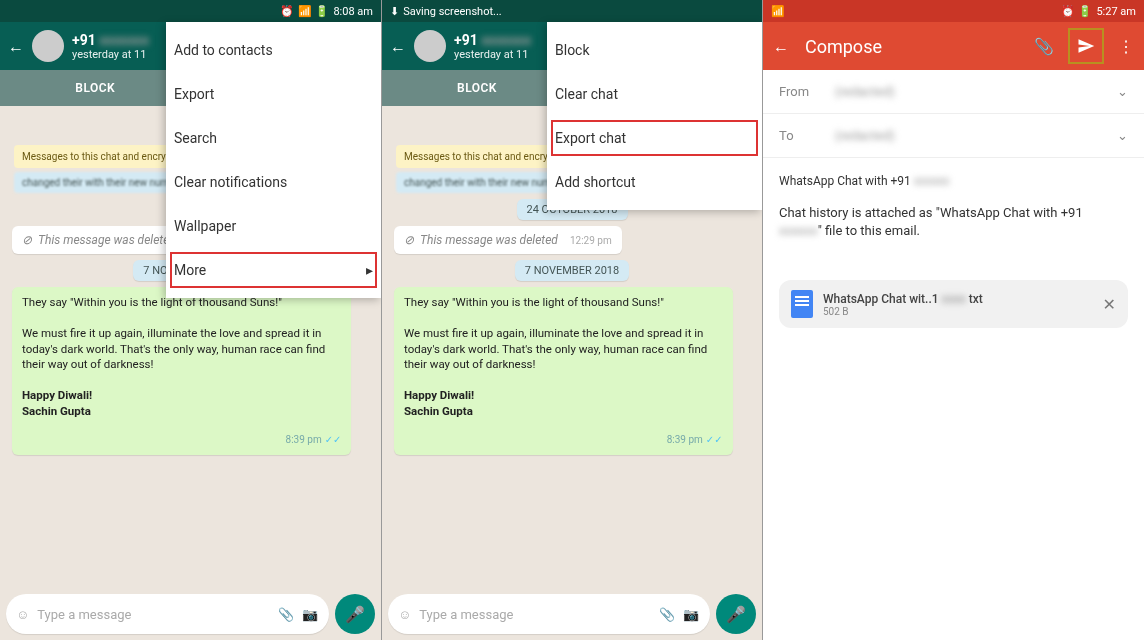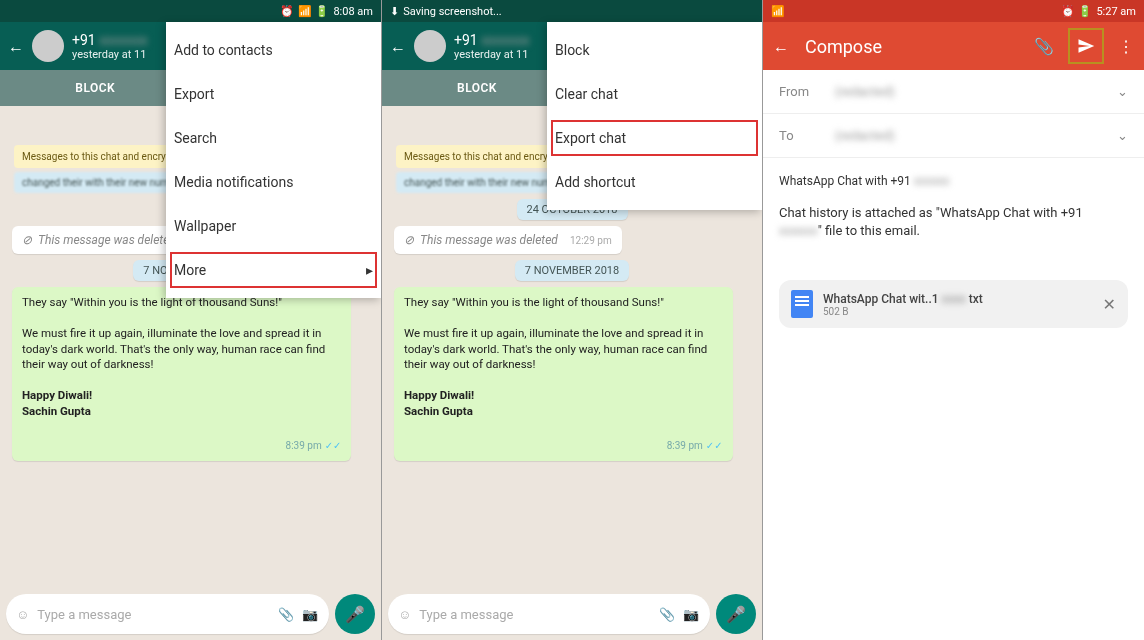--- a/index.html
+++ b/index.html
@@ -4,32 +4,32 @@
 <style>
 *{box-sizing:border-box;margin:0;padding:0;font-family:Roboto,Arial,sans-serif}
 body{background:#e0e0e0;width:1144px;height:640px;overflow:hidden;display:flex}
 .pane{position:relative;height:640px;background:#ece5dd;overflow:hidden}
 .p1{width:381px}.p2{width:381px;border-left:1px solid #999}.p3{width:382px;background:#fff;border-left:1px solid #999}
 .status{height:22px;background:#0a4a3f;color:#fff;font-size:11px;display:flex;align-items:center;justify-content:space-between;padding:0 8px}
 .status.red{background:#c93626}
 .status .ic{display:flex;gap:4px;align-items:center}
 .hdr{height:48px;background:#075e54;color:#fff;display:flex;align-items:center;padding:0 8px;gap:8px}
 .avatar{width:32px;height:32px;border-radius:50%;background:#ccc}
-.cname{font-size:14px;font-weight:400}
+.cname{font-size:14px;font-weight:700}
 .ctime{font-size:11px;opacity:.9}
 .tabs{height:36px;background:#6b8a85;display:flex}
 .tab{flex:1;color:#fff;font-size:12px;font-weight:600;display:flex;align-items:center;justify-content:center;letter-spacing:.5px}
 .chat{position:absolute;top:106px;left:0;right:0;bottom:52px;padding:6px;overflow:hidden}
 .pill{background:#d4eaf4;color:#455;font-size:11px;padding:4px 10px;border-radius:6px;margin:6px auto;width:fit-content;box-shadow:0 1px 1px rgba(0,0,0,.1)}
 .banner{background:#fdf3c5;color:#6b5a13;font-size:10px;padding:6px 8px;border-radius:4px;margin:4px 8px}
 .sys{background:#d4eaf4;color:#455;font-size:10px;padding:5px 8px;border-radius:4px;margin:4px 8px;filter:blur(1px)}
 .del{background:#fff;color:#888;font-size:12px;font-style:italic;padding:7px 10px;border-radius:6px;margin:4px 6px;display:flex;align-items:center;gap:6px;width:fit-content;box-shadow:0 1px 1px rgba(0,0,0,.1)}
 .del .t{font-size:10px;font-style:normal;color:#aaa;margin-left:6px}
 .msg{background:#dcf8c6;padding:8px 10px;border-radius:6px;margin:4px 6px;font-size:11.5px;color:#222;line-height:1.35;box-shadow:0 1px 1px rgba(0,0,0,.1);position:relative;max-width:92%}
-.msg .mt{text-align:right;font-size:10px;color:#7aa;margin-top:20px}
+.msg .mt{text-align:right;font-size:10px;color:#7aa;margin-top:14px}
 .tick{color:#4fc3f7;margin-left:3px}
 .inbar{position:absolute;bottom:0;left:0;right:0;height:52px;display:flex;align-items:center;padding:6px;gap:6px;background:#ece5dd}
 .field{flex:1;height:40px;background:#fff;border-radius:20px;display:flex;align-items:center;padding:0 10px;gap:8px;color:#aaa;font-size:13px;box-shadow:0 1px 1px rgba(0,0,0,.1)}
 .fab{width:40px;height:40px;border-radius:50%;background:#00897b;display:flex;align-items:center;justify-content:center;color:#fff}
 .menu{position:absolute;top:22px;right:0;width:215px;background:#fff;box-shadow:-2px 2px 8px rgba(0,0,0,.25);z-index:50;padding:6px 0}
 .mi{padding:14px 8px;font-size:14px;color:#333;display:flex;justify-content:space-between;align-items:center}
 .mi.hl{outline:2px solid #d33;outline-offset:-6px}
 .blur{filter:blur(3px);color:#999}
 .ghdr{height:48px;background:#df4a32;color:#fff;display:flex;align-items:center;padding:0 10px;gap:16px}
 .ghdr .ttl{font-size:18px;flex:1}
@@ -98,21 +98,21 @@
      <span style="flex:1">Type a message</span>
      <span>📎</span>
      <span>📷</span>
    </div>
    <div class="fab">🎤</div>
  </div>
  <div class="menu">
    <div class="mi">Add to contacts</div>
    <div class="mi">Export</div>
    <div class="mi">Search</div>
-   <div class="mi">Media notifications</div>
+   <div class="mi">Clear notifications</div>
    <div class="mi">Wallpaper</div>
    <div class="mi hl">
         <span>More</span>
         <span>▸</span>
       </div>
  </div>
 </div>
 
 <div class="pane p2">
  <div class="status">

